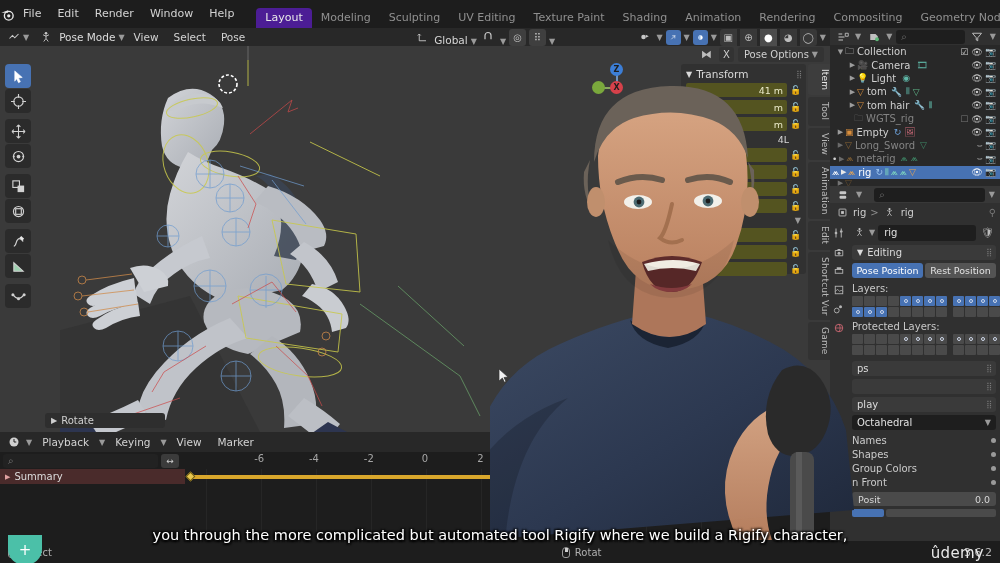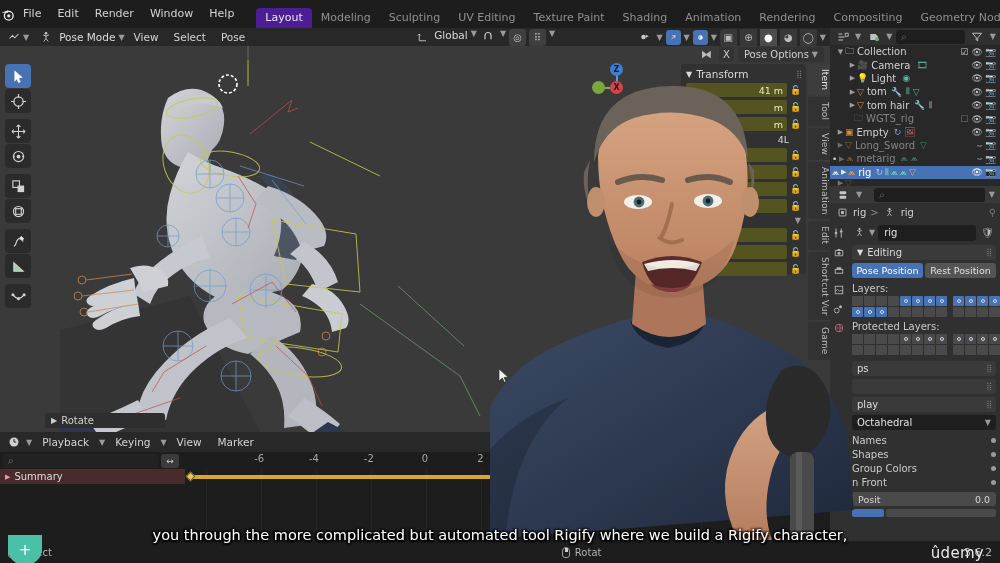--- a/index.html
+++ b/index.html
@@ -265,21 +265,21 @@
           <circle cx="8" cy="3" r="1.8" fill="#c8c8c8"></circle>
           <path d="M8 5v5M8 7L4 5M8 7l4-2M8 10l-3 4M8 10l3 4" stroke="#c8c8c8" stroke-width="1.2" fill="none"></path>
         </svg>
     </div>
     <span style="color:#dcdcdc;font-size:10.5px;">Pose Mode</span>
     <span class="chev">▼</span>
     <div class="menu-item">View</div>
     <div class="menu-item">Select</div>
     <div class="menu-item">Pose</div>
 
-    <div style="margin-left:160px;display:flex;align-items:flex-start;gap:3px;">
+    <div style="margin-left:160px;display:flex;align-items:flex-end;gap:3px;">
       <span class="icobox">
         <svg viewBox="0 0 16 16" width="12" height="12">
             <path d="M3 13V4M3 13h9M3 4l2 2M3 4L1 6" stroke="#c8c8c8" stroke-width="1.2" fill="none"></path>
           </svg>
       </span>
       <span style="color:#d6d6d6;font-size:10.5px;">Global</span>
       <span class="chev">▼</span>
       <span class="icobox">
         <svg viewBox="0 0 16 16" width="12" height="12">
             <path d="M4 11V6a4 4 0 018 0v5" stroke="#c8c8c8" stroke-width="1.6" fill="none"></path>

